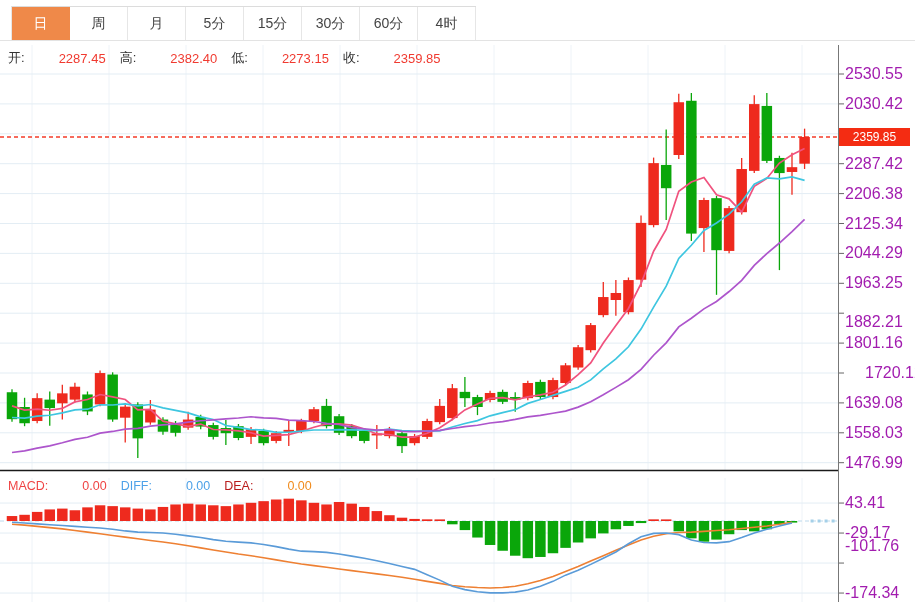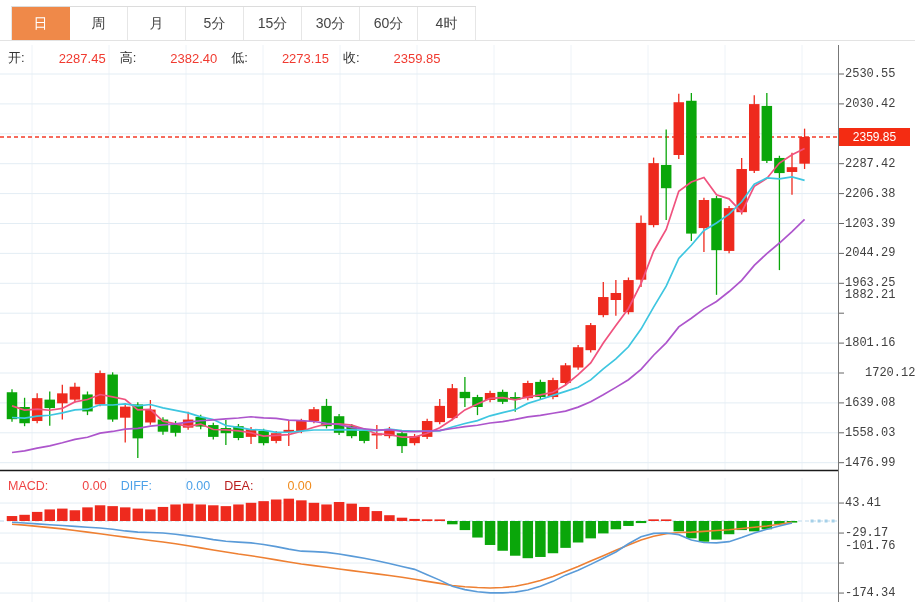--- a/index.html
+++ b/index.html
@@ -17,21 +17,21 @@
 
   
   .info-row{position:absolute;left:8px;z-index:2;display:flex;align-items:center;font-size:13px;white-space:nowrap;}
   .info-row .lbl{color:#333;margin-right:2px;}
   .info-row .val{margin-right:14px;margin-left:32px;}
   #ohlc-row{top:49px;}
   #ma-row{top:66px;}
   #macd-row{top:479px;font-size:12.5px;justify-content:flex-end;}
 
   
-  .ytick{position:absolute;left:845px;transform:translateY(-50%);font-size:12px;color:#404040;z-index:2;white-space:nowrap;font-family:Liberation Mono, monospace;}
+  .ytick{position:absolute;left:845px;transform:translateY(-50%);font-size:16px;color:#a21caf;z-index:2;white-space:nowrap;}
   #price-badge{position:absolute;left:839px;width:71px;height:18px;z-index:2;display:flex;align-items:center;justify-content:center;
                color:#fff;font-size:12px;}
 </style>
 </head>
 <body>
 
 <div id="stage">
 
   <svg id="chart-svg" width="915" height="602">
       <line x1="32" y1="45" x2="32" y2="470" stroke="#eef3f8" stroke-width="1"></line>
@@ -327,24 +327,24 @@
     <span class="val" style="color: rgb(77, 161, 232);">0.00</span>
     <span class="lbl" style="color: #b91c1c;">DEA:</span>
     <span class="val" style="color: rgb(240, 140, 30);">0.00</span>
   </div>
 
   <div id="price-axis">
       <div class="ytick" style="top: 74px;">2530.55</div>
       <div class="ytick" style="top: 103.9px;">2030.42</div>
       <div class="ytick" style="top: 163.7px;">2287.42</div>
       <div class="ytick" style="top: 193.6px;">2206.38</div>
-      <div class="ytick" style="top: 223.5px;">1203.39</div>
+      <div class="ytick" style="top: 223.5px;">2125.34</div>
       <div class="ytick" style="top: 253.4px;">2044.29</div>
       <div class="ytick" style="top: 283.3px;">1963.25</div>
-      <div class="ytick" style="top: 295px;">1882.21</div>
+      <div class="ytick" style="top: 322px;">1882.21</div>
       <div class="ytick" style="top: 343.1px;">1801.16</div>
       <div class="ytick" style="top: 373px; margin-left: 20px;">1720.12</div>
       <div class="ytick" style="top: 402.9px;">1639.08</div>
       <div class="ytick" style="top: 432.8px;">1558.03</div>
       <div class="ytick" style="top: 462.7px;">1476.99</div>
     </div>
   <div id="macd-axis">
       <div class="ytick" style="top: 503.057px;">43.41</div>
       <div class="ytick" style="top: 533.057px;">-29.17</div>
       <div class="ytick" style="top: 546px;">-101.76</div>

